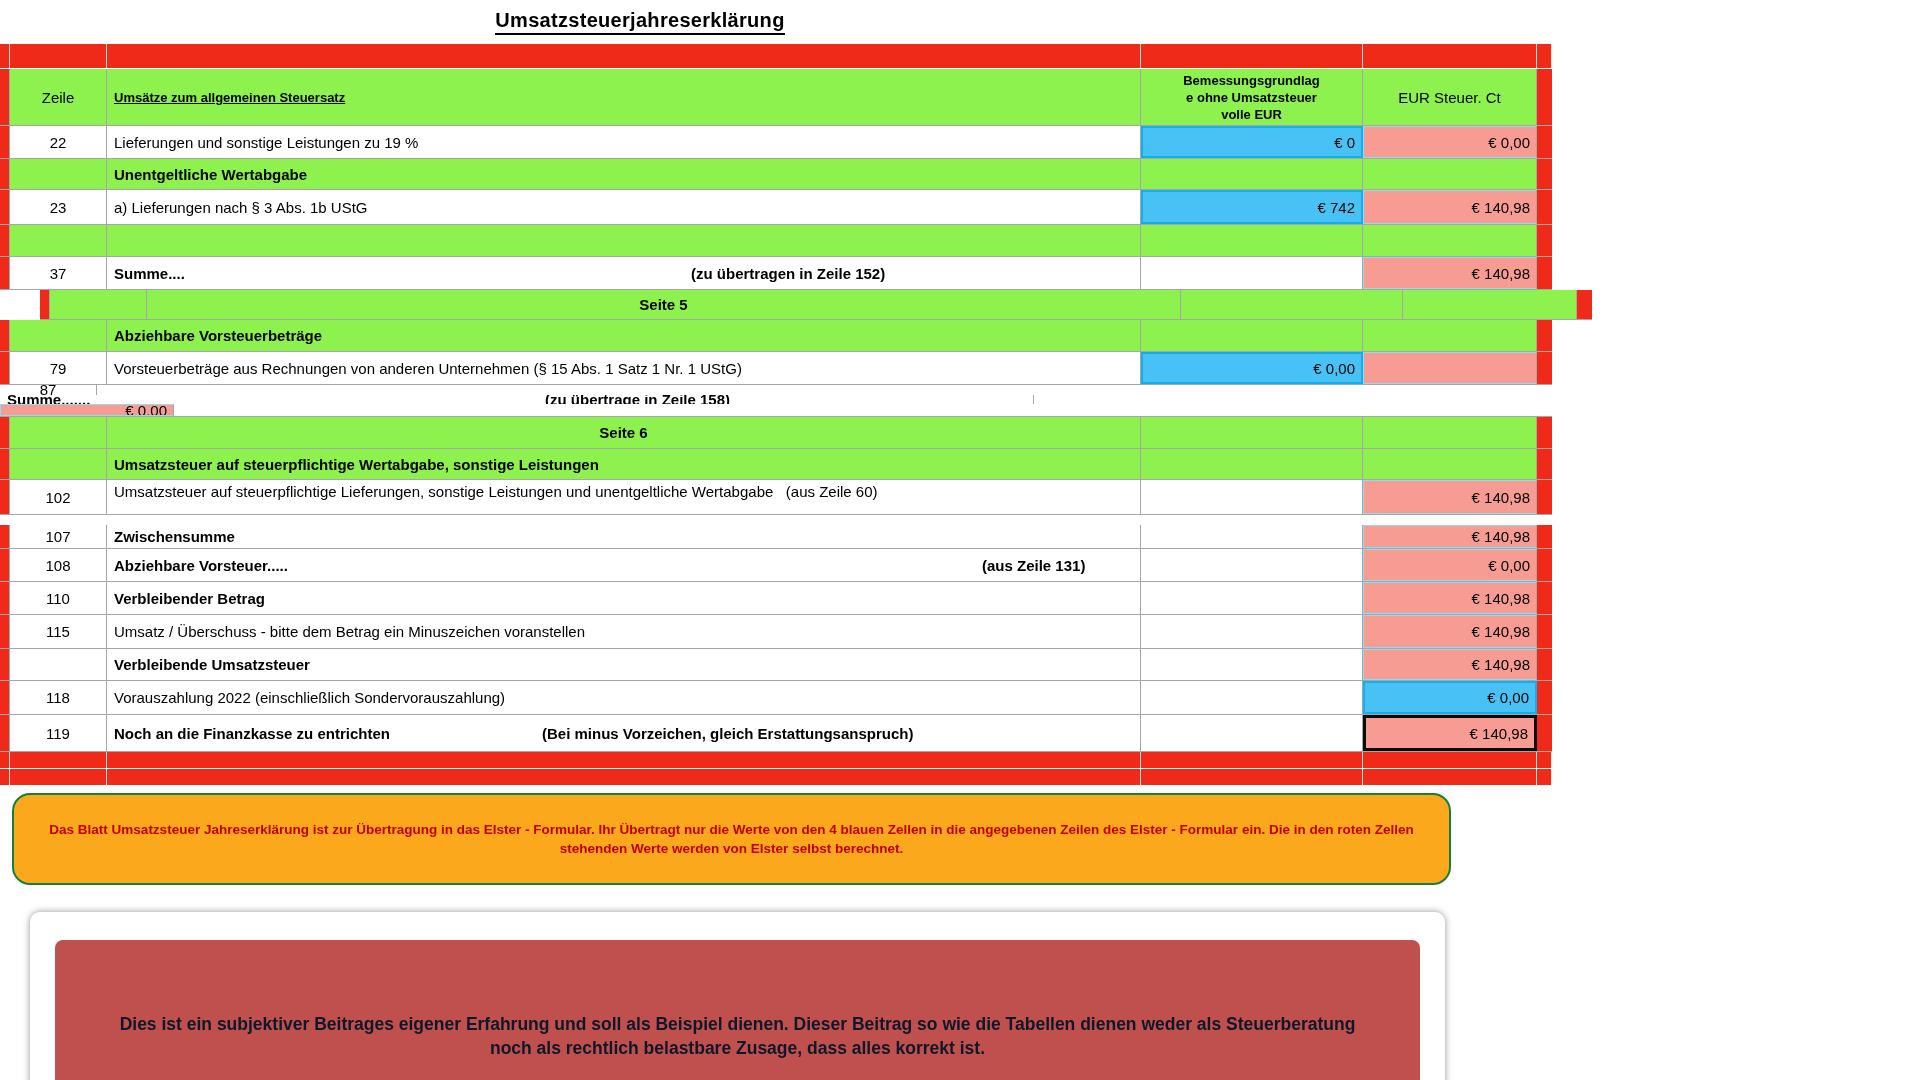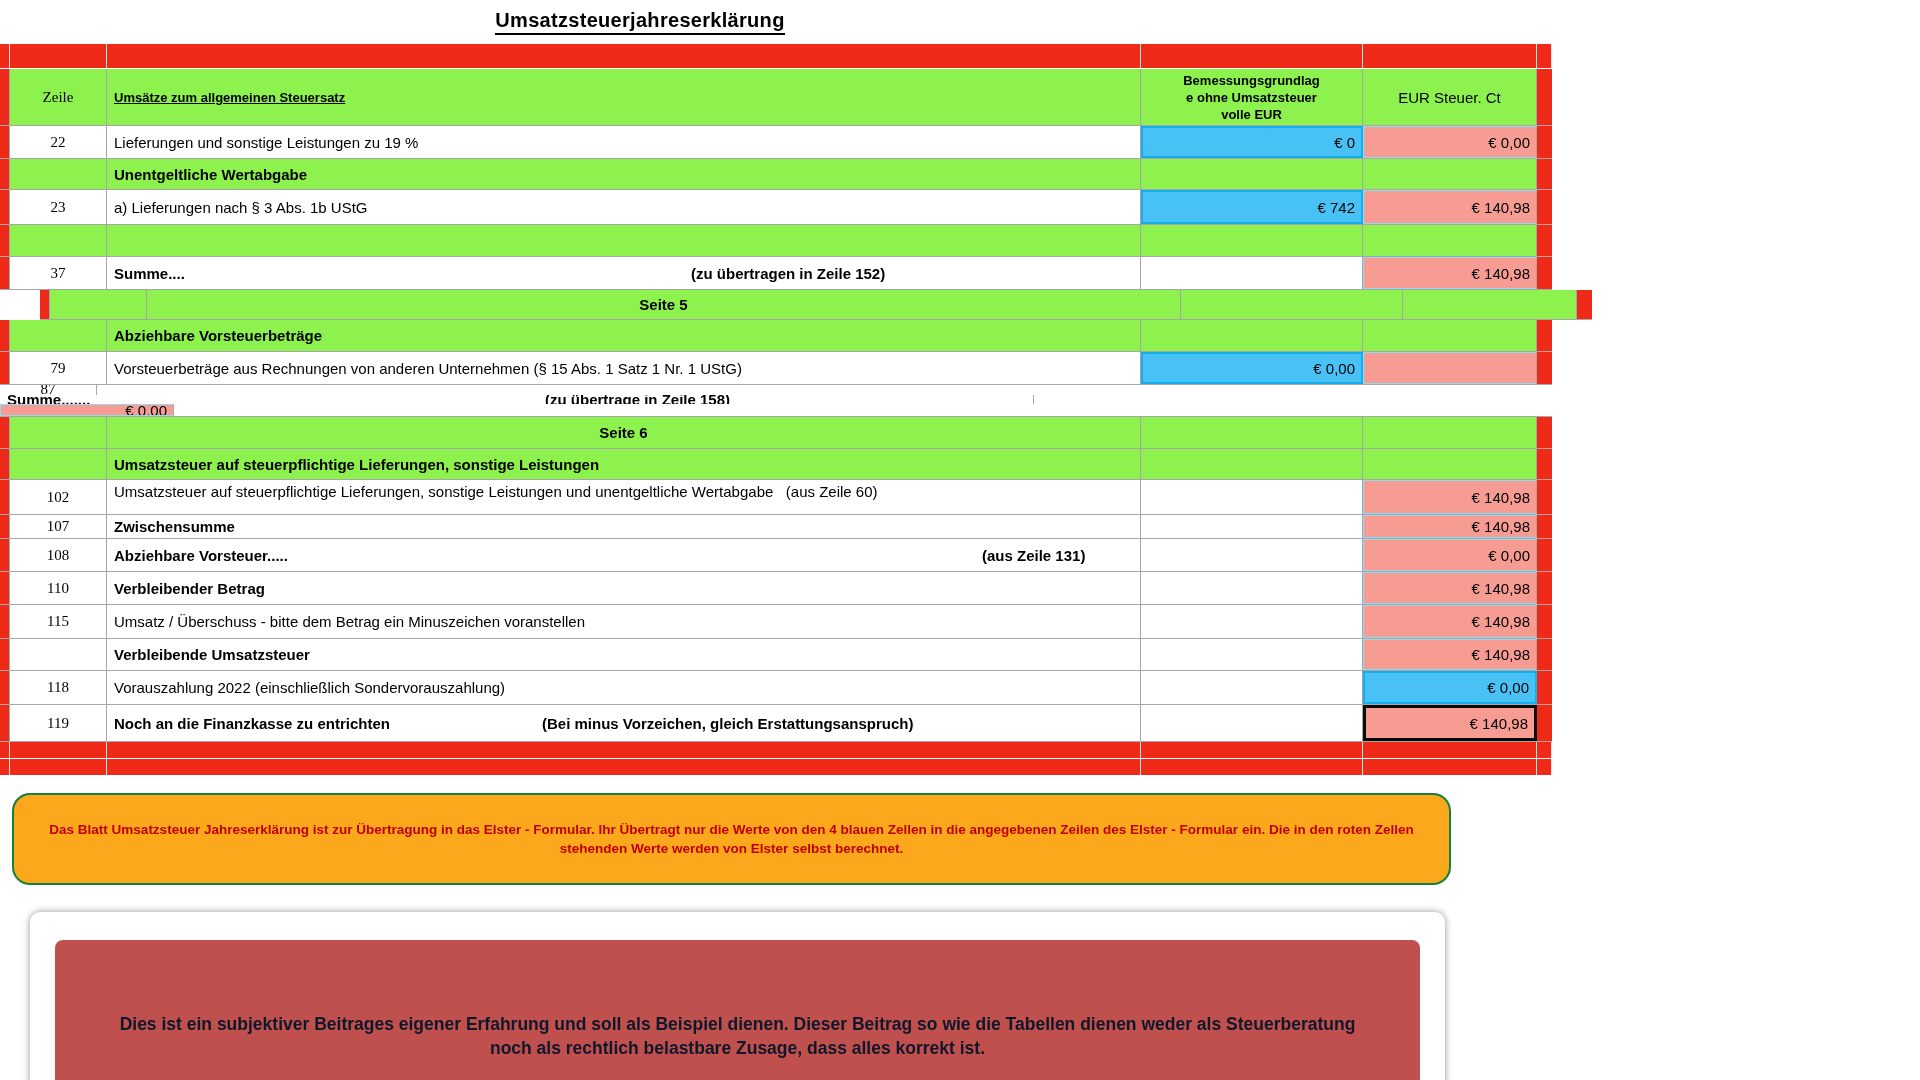--- a/index.html
+++ b/index.html
@@ -4,21 +4,21 @@
 <style>
   html,body{margin:0;padding:0;background:#fff;}
   .page{position:relative;width:1920px;height:1080px;background:#fff;overflow:hidden;
         font-family:"Liberation Sans",sans-serif;color:#000;}
   .sheet{position:absolute;left:0;top:0;width:1280px;}
   .title-row{height:44px;display:flex;align-items:center;justify-content:center;background:#fff;}
   .title-row span{font-size:20px;font-weight:bold;border-bottom:2px solid #000;padding-bottom:1px;letter-spacing:.3px;}
   .trow{display:flex;width:1552px;box-sizing:border-box;border-bottom:1px solid #a6a6a6;height:33px;}
   .c{box-sizing:border-box;border-right:1px solid #a6a6a6;display:flex;align-items:center;overflow:hidden;position:relative;}
   .col-a{width:10px;}
-  .col-zeile{width:97px;justify-content:center;font-size:15px;font-family:Liberation Serif, serif;}
+  .col-zeile{width:97px;justify-content:center;font-size:15px;}
   .col-desc{width:1034px;padding-left:7px;font-size:15px;white-space:pre-wrap;}
   .col-bem{width:222px;justify-content:flex-end;padding-right:6px;font-size:15px;}
   .col-eur{width:174px;justify-content:flex-end;padding-right:6px;font-size:15px;}
   .col-s{width:15px;border-right:none;}
   .red-bg{background:#f02a18;}
   .green-bg{background:#8df24e;}
   .white-bg{background:#fff;}
   .red-row .c{border-right:1px solid rgba(255,255,255,.85);}
   .red-row{border-bottom:1px solid rgba(255,255,255,.85);}
   .val-blue{background:#48c2f5;border:2px solid #12aeef;}
@@ -155,34 +155,34 @@
           <div class="c col-a red-bg"></div>
           <div class="c col-zeile green-bg"></div>
           <div class="c col-desc green-bg bold center">Seite 6</div>
           <div class="c col-bem green-bg"></div>
           <div class="c col-eur green-bg"></div>
           <div class="c col-s red-bg"></div>
         </div>
         <div class="trow" style="height: 31px;">
           <div class="c col-a red-bg"></div>
           <div class="c col-zeile green-bg"></div>
-          <div class="c col-desc green-bg bold">Umsatzsteuer auf steuerpflichtige Lieferungen, sonstige Leistungen</div>
+          <div class="c col-desc green-bg bold">Umsatzsteuer auf steuerpflichtige Wertabgabe, sonstige Leistungen</div>
           <div class="c col-bem green-bg"></div>
           <div class="c col-eur green-bg"></div>
           <div class="c col-s red-bg"></div>
         </div>
         <div class="trow" style="height: 35px;">
           <div class="c col-a red-bg"></div>
           <div class="c col-zeile white-bg">102</div>
           <div class="c col-desc white-bg clipline">Umsatzsteuer auf steuerpflichtige Lieferungen, sonstige Leistungen und unentgeltliche Wertabgabe   (aus Zeile 60)</div>
           <div class="c col-bem white-bg"></div>
           <div class="c col-eur val-salmon">€ 140,98</div>
           <div class="c col-s red-bg"></div>
         </div>
-        <div class="trow" style="height: 24px;">
+        <div class="trow" style="height: 24px; margin-top: 10px;">
           <div class="c col-a red-bg"></div>
           <div class="c col-zeile white-bg">107</div>
           <div class="c col-desc white-bg bold">Zwischensumme</div>
           <div class="c col-bem white-bg"></div>
           <div class="c col-eur val-salmon">€ 140,98</div>
           <div class="c col-s red-bg"></div>
         </div>
         <div class="trow" style="height: 33px;">
           <div class="c col-a red-bg"></div>
           <div class="c col-zeile white-bg">108</div>

